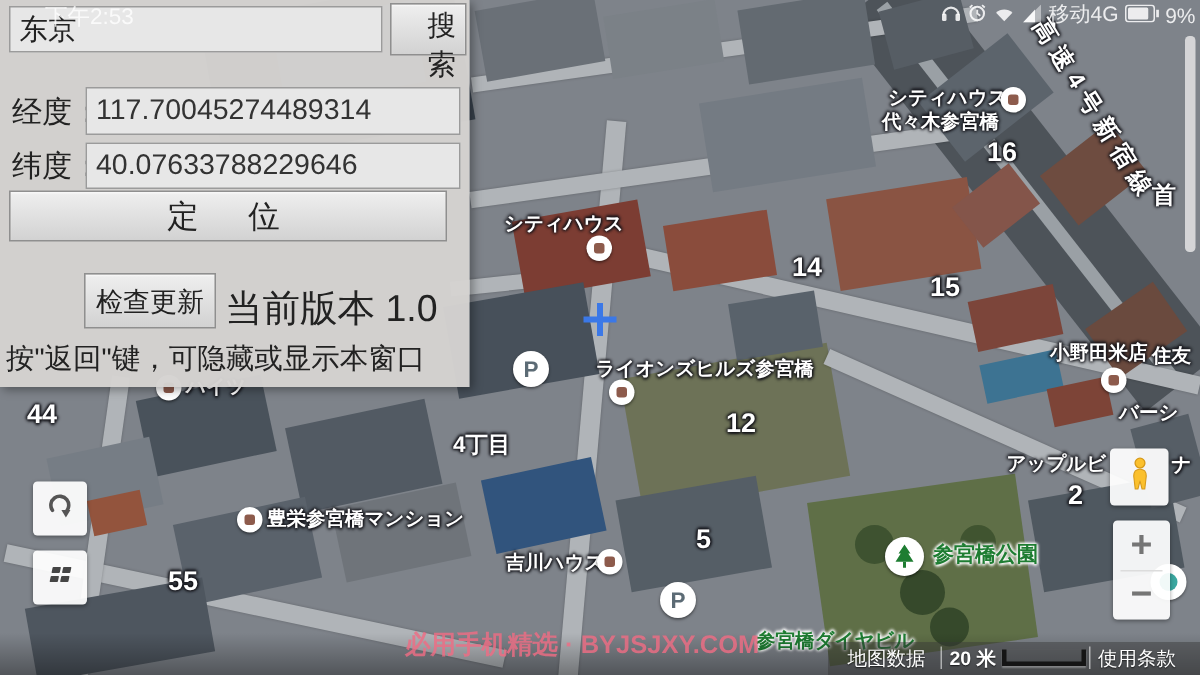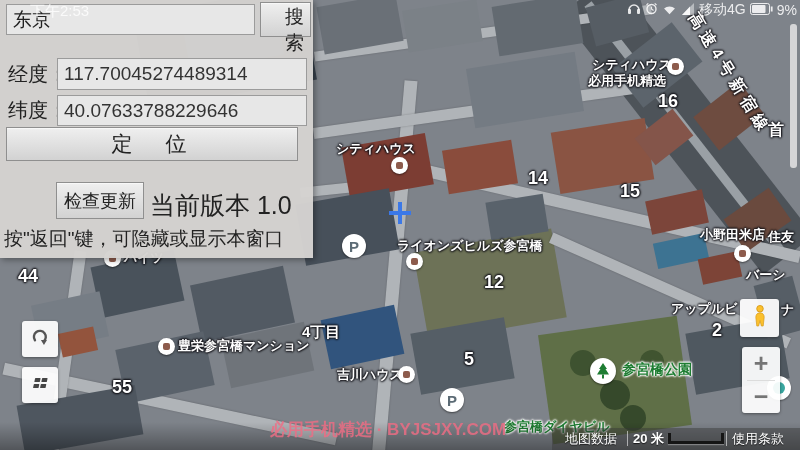--- a/index.html
+++ b/index.html
@@ -114,21 +114,21 @@
     <div class="tb" style="left:700px;top:95px;width:58px;height:42px;background:#6e4c40;transform:rotate(-38deg);"></div>
     <div class="tb" style="left:640px;top:120px;width:48px;height:34px;background:#84554a;transform:rotate(-38deg);"></div>
     <div class="tb" style="left:760px;top:280px;width:40px;height:55px;background:#565e66;transform:rotate(-15deg);"></div>
     <div class="tb" style="left:120px;top:340px;width:90px;height:55px;background:#5a626b;transform:rotate(-12deg);"></div>
     <div class="tb" style="left:20px;top:395px;width:120px;height:50px;background:#4e565f;transform:rotate(-10deg);"></div>
     <div class="tb" style="left:700px;top:255px;width:40px;height:26px;background:#7d4437;transform:rotate(-12deg);"></div>
     <div class="tb" style="left:60px;top:330px;width:36px;height:24px;background:#93543d;transform:rotate(-12deg);"></div>
   </div>
 
   <div class="mlabel" style="left:592px;top:56px;">シティハウス</div>
-  <div class="mlabel" style="left:588px;top:72px;">必用手机精选</div>
+  <div class="mlabel" style="left:588px;top:72px;">代々木参宮橋</div>
   <div class="pin" style="left:667px;top:58px;">
       <i></i>
     </div>
   <div class="mlabel" style="left:336px;top:140px;">シティハウス</div>
   <div class="pin" style="left:391px;top:157px;">
       <i></i>
     </div>
   <div class="mlabel" style="left:397px;top:237px;">ライオンズヒルズ参宮橋</div>
   <div class="pin" style="left:406px;top:253px;">
       <i></i>
@@ -154,21 +154,21 @@
       <i></i>
     </div>
   <div class="greenlabel" style="left:622px;top:361px;">参宮橋公園</div>
   <div class="parkpin" style="left:590px;top:358px;">
     <svg width="16" height="18" viewBox="0 0 16 18">
         <path d="M8 1 L12 7 H10.5 L14 12.5 H2 L5.5 7 H4 Z" fill="#1e7d32"></path>
         <rect x="7" y="12.5" width="2" height="4" fill="#1e7d32"></rect>
       </svg>
   </div>
   <div class="greenlabel" style="left:504px;top:418px;font-size:13px;">参宮橋ダイヤビル</div>
-  <div class="mlabel" style="left:302px;top:323px;font-size:15px;">4丁目</div>
+  <div class="mlabel" style="left:302px;top:287px;font-size:15px;">4丁目</div>
   <div class="expwy">高速4号新宿線</div>
   <div class="mlabel" style="left:768px;top:120px;font-size:16px;">首</div>
 
   <div class="num" style="left:18px;top:266px;">44</div>
   <div class="num" style="left:112px;top:377px;">55</div>
   <div class="num" style="left:658px;top:91px;">16</div>
   <div class="num" style="left:528px;top:168px;">14</div>
   <div class="num" style="left:620px;top:181px;">15</div>
   <div class="num" style="left:484px;top:272px;">12</div>
   <div class="num" style="left:464px;top:349px;">5</div>

